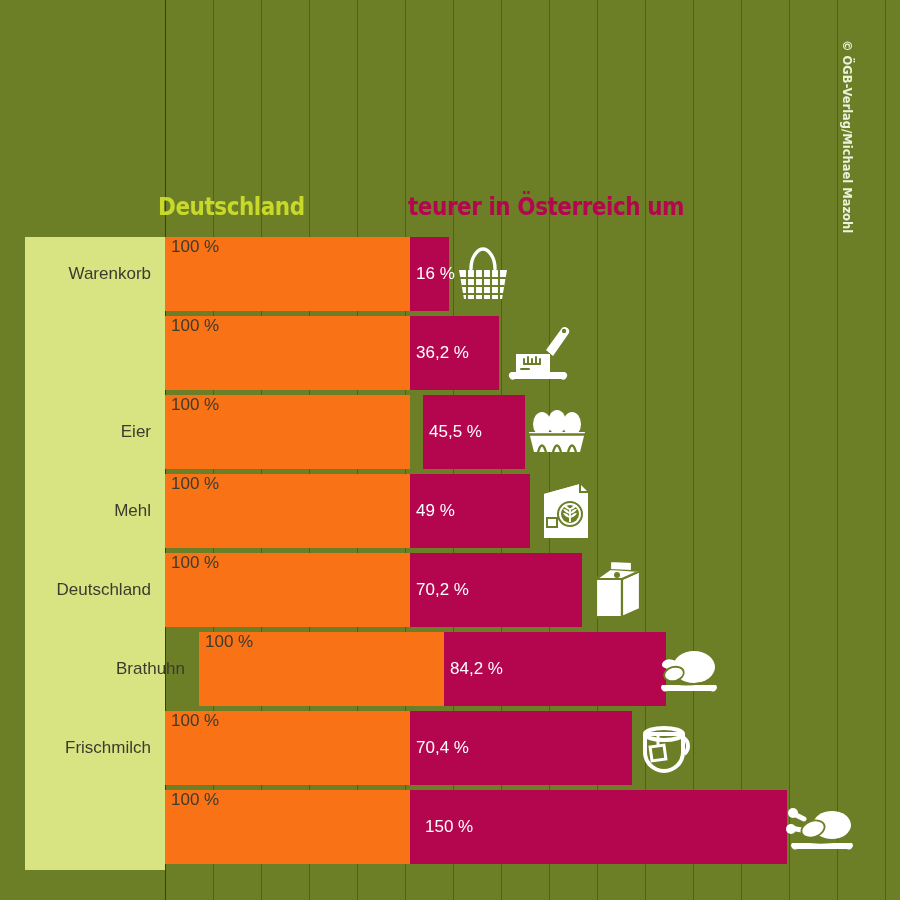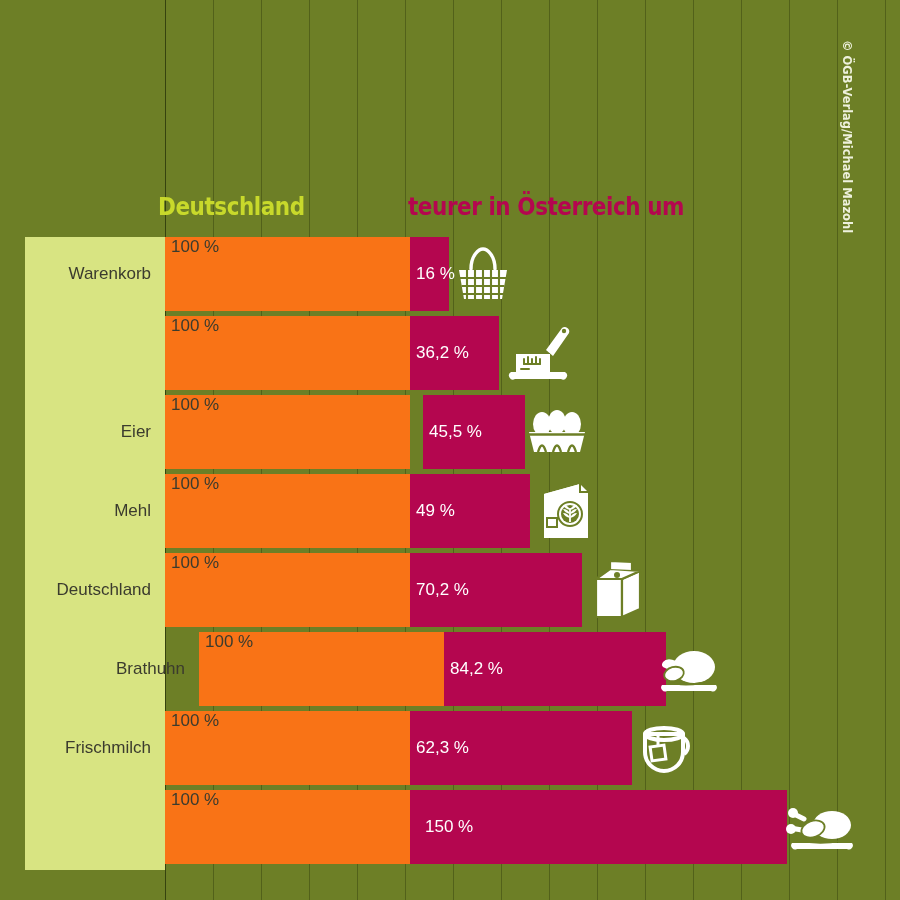--- a/index.html
+++ b/index.html
@@ -251,21 +251,21 @@
       </g>
     </svg>
         </div>
       </div>
       <div class="row" style="top: 711px; left: 25px; right: 0px;">
         <div class="rowlabel">Frischmilch</div>
         <div class="greenbar">
           <span class="val">100 %</span>
         </div>
         <div class="redbar" style="left: 385px; width: 222px;">
-          <span class="val">62,3 %</span>
+          <span class="val">70,4 %</span>
         </div>
         <div class="icon" style="left: 613px; top: 7px; width: 64px; height: 60px;">
     <svg viewBox="0 0 64 60" width="64" height="60">
       <g fill="none" stroke="#fff" stroke-width="4" stroke-linejoin="round">
         <path d="M7 16 h38 v18 a19 19 0 0 1 -38 0 z"></path>
         <path d="M46 20 a10 10 0 0 1 0 16"></path>
         <ellipse cx="26" cy="16" rx="19" ry="6"></ellipse>
       </g>
       <g stroke="#fff" stroke-width="3" fill="none">
         <path d="M20 17 v12"></path>

